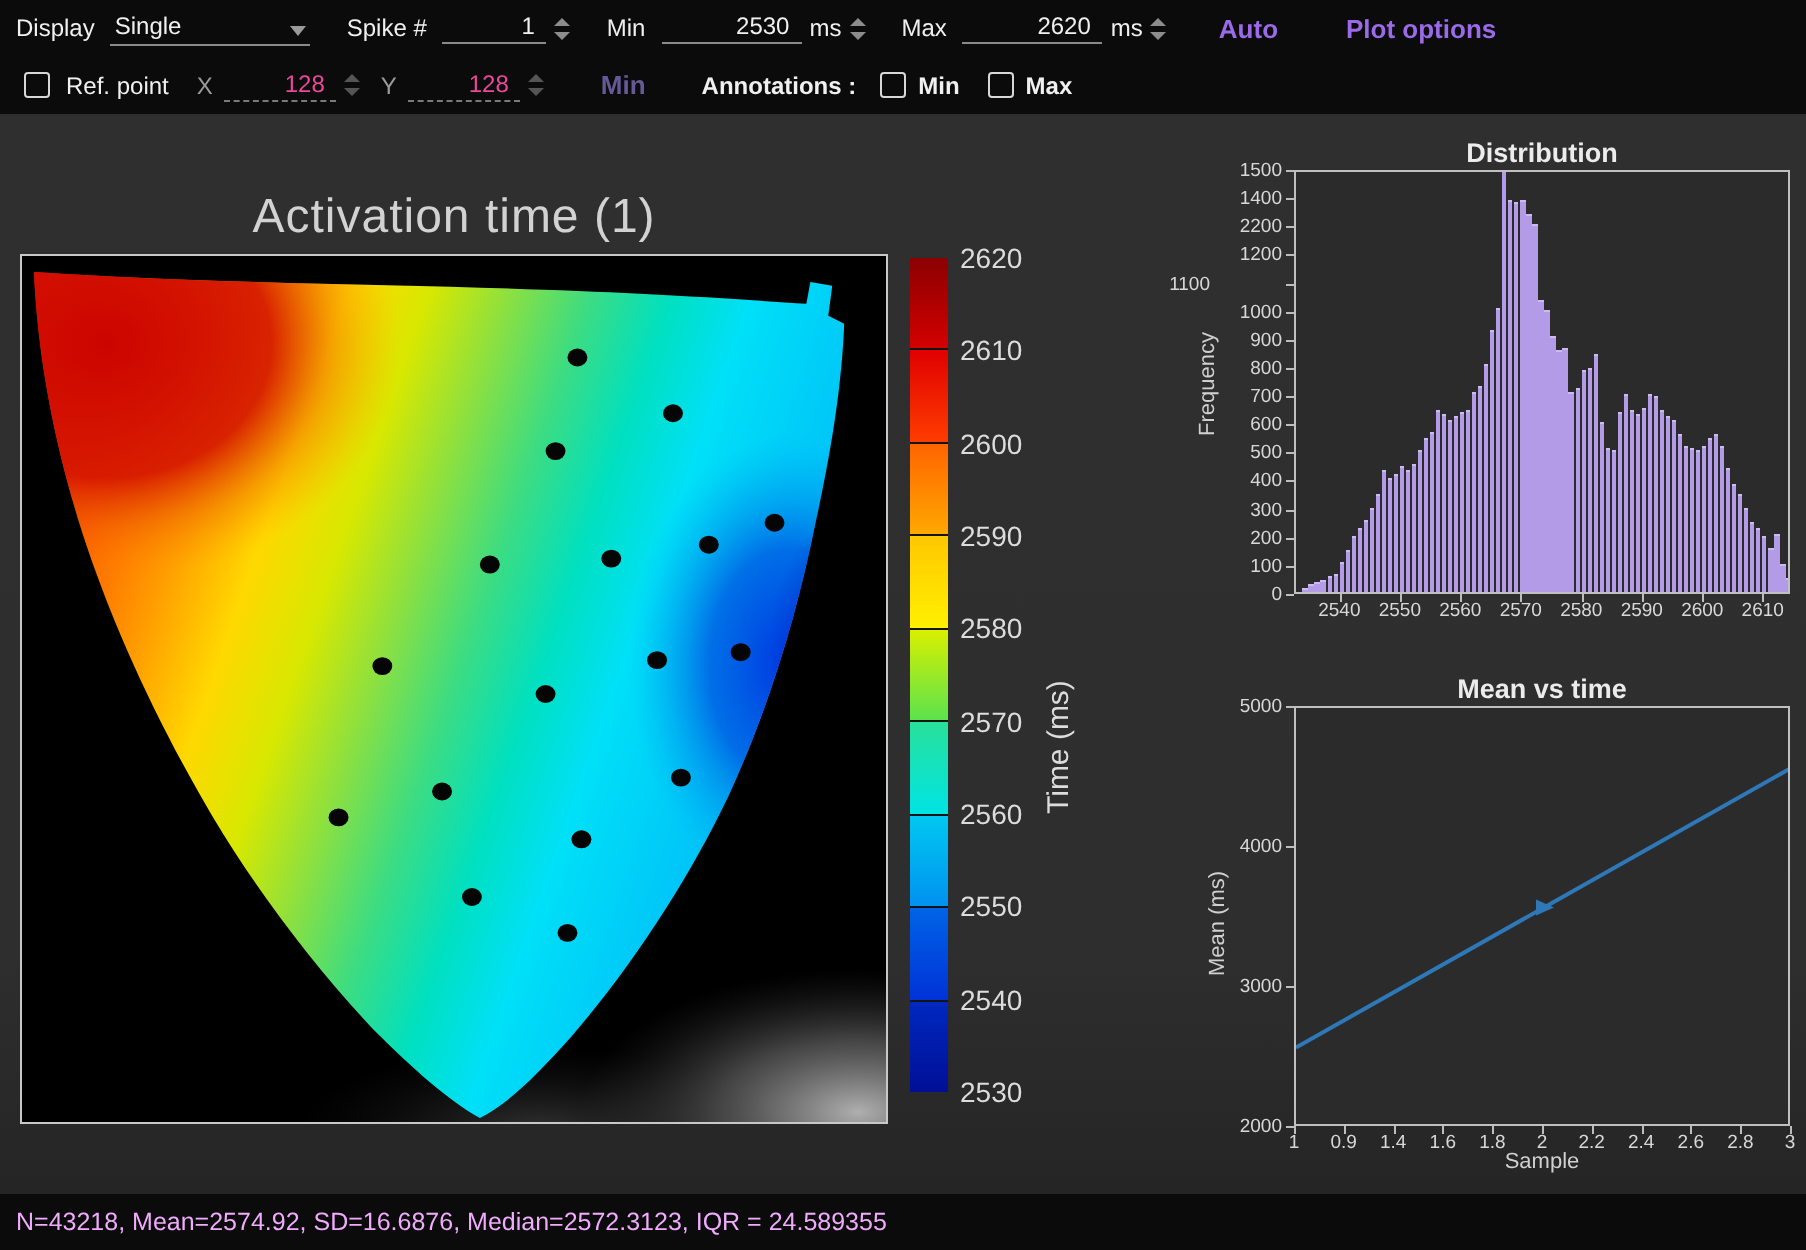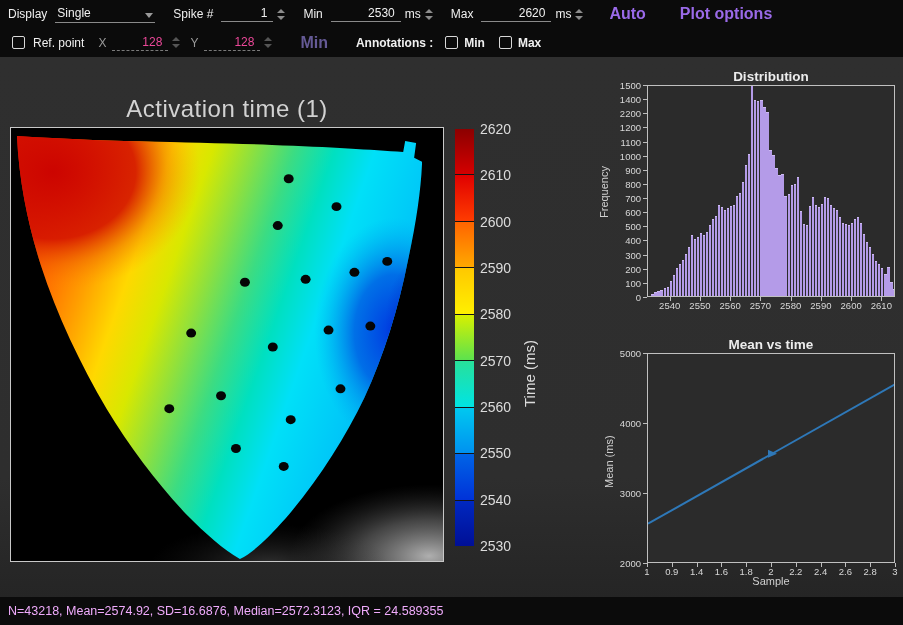--- a/index.html
+++ b/index.html
@@ -7,21 +7,21 @@
   #app{
     position:relative;width:903px;height:625px;overflow:hidden;
     background:#0c0c0c;font-family:"Liberation Sans",sans-serif;color:#e6e6e6;
   }
   
   .toolbar{position:absolute;left:0;right:0;background:#0b0b0b;display:flex;align-items:center;}
   #toolbar1{top:0;height:28px;padding-left:8px;}
   #toolbar2{top:28px;height:29px;padding-left:12px;}
   .tb-label{font-size:12px;color:#f0f0f0;white-space:nowrap;}
   .tb-label.dim{color:#9a9a9a;}
-  .purple-btn{font-size:16px;font-weight:bold;color:#9a6ae8;white-space:nowrap;cursor:pointer;}
+  .purple-btn{font-size:13px;font-weight:bold;color:#9a6ae8;white-space:nowrap;cursor:pointer;}
   .purple-btn.disabled{color:#655a96;}
   .uline-input{display:inline-flex;justify-content:flex-end;align-items:flex-end;
     border-bottom:1px solid #8a8a8a;font-size:12px;color:#f0f0f0;padding:0 6px 1px 2px;}
   .uline-input.dashed{border-bottom:1px dashed #7a7a7a;color:#ec4899;}
   .dropdown{display:inline-flex;justify-content:space-between;align-items:flex-end;
     border-bottom:1px solid #8a8a8a;font-size:12px;color:#f0f0f0;padding:0 2px 2px 2px;cursor:pointer;}
   .dd-arrow{width:0;height:0;border-left:4px solid transparent;border-right:4px solid transparent;
     border-top:5px solid #9a9a9a;margin-left:6px;margin-bottom:2px;}
   .spinner{display:inline-flex;flex-direction:column;justify-content:center;gap:3px;margin:0 4px;cursor:pointer;}
   .spin-up{width:0;height:0;border-left:4px solid transparent;border-right:4px solid transparent;border-bottom:4px solid #8c8c8c;}
@@ -348,21 +348,21 @@
         <div class="tick-label-y" style="left: 615px; top: 151.2px; width: 26px;">600</div>
         <div class="tick-mark-y" style="left: 643px; top: 155.2px;"></div>
         <div class="tick-label-y" style="left: 615px; top: 137.067px; width: 26px;">700</div>
         <div class="tick-mark-y" style="left: 643px; top: 141.067px;"></div>
         <div class="tick-label-y" style="left: 615px; top: 122.933px; width: 26px;">800</div>
         <div class="tick-mark-y" style="left: 643px; top: 126.933px;"></div>
         <div class="tick-label-y" style="left: 615px; top: 108.8px; width: 26px;">900</div>
         <div class="tick-mark-y" style="left: 643px; top: 112.8px;"></div>
         <div class="tick-label-y" style="left: 615px; top: 94.6667px; width: 26px;">1000</div>
         <div class="tick-mark-y" style="left: 643px; top: 98.6667px;"></div>
-        <div class="tick-label-y" style="left: 615px; top: 80.5333px; width: 26px;">1100</div>
+        <div class="tick-label-y" style="left: 579px; top: 80.5333px; width: 26px;">1100</div>
         <div class="tick-mark-y" style="left: 643px; top: 84.5333px;"></div>
         <div class="tick-label-y" style="left: 615px; top: 66.4px; width: 26px;">1200</div>
         <div class="tick-mark-y" style="left: 643px; top: 70.4px;"></div>
         <div class="tick-label-y" style="left: 615px; top: 52.2667px; width: 26px;">2200</div>
         <div class="tick-mark-y" style="left: 643px; top: 56.2667px;"></div>
         <div class="tick-label-y" style="left: 615px; top: 38.1333px; width: 26px;">1400</div>
         <div class="tick-mark-y" style="left: 643px; top: 42.1333px;"></div>
         <div class="tick-label-y" style="left: 615px; top: 24px; width: 26px;">1500</div>
         <div class="tick-mark-y" style="left: 643px; top: 28px;"></div>
         <div class="tick-label-x" style="left: 654.683px; top: 244px; width: 30px;">2540</div>

